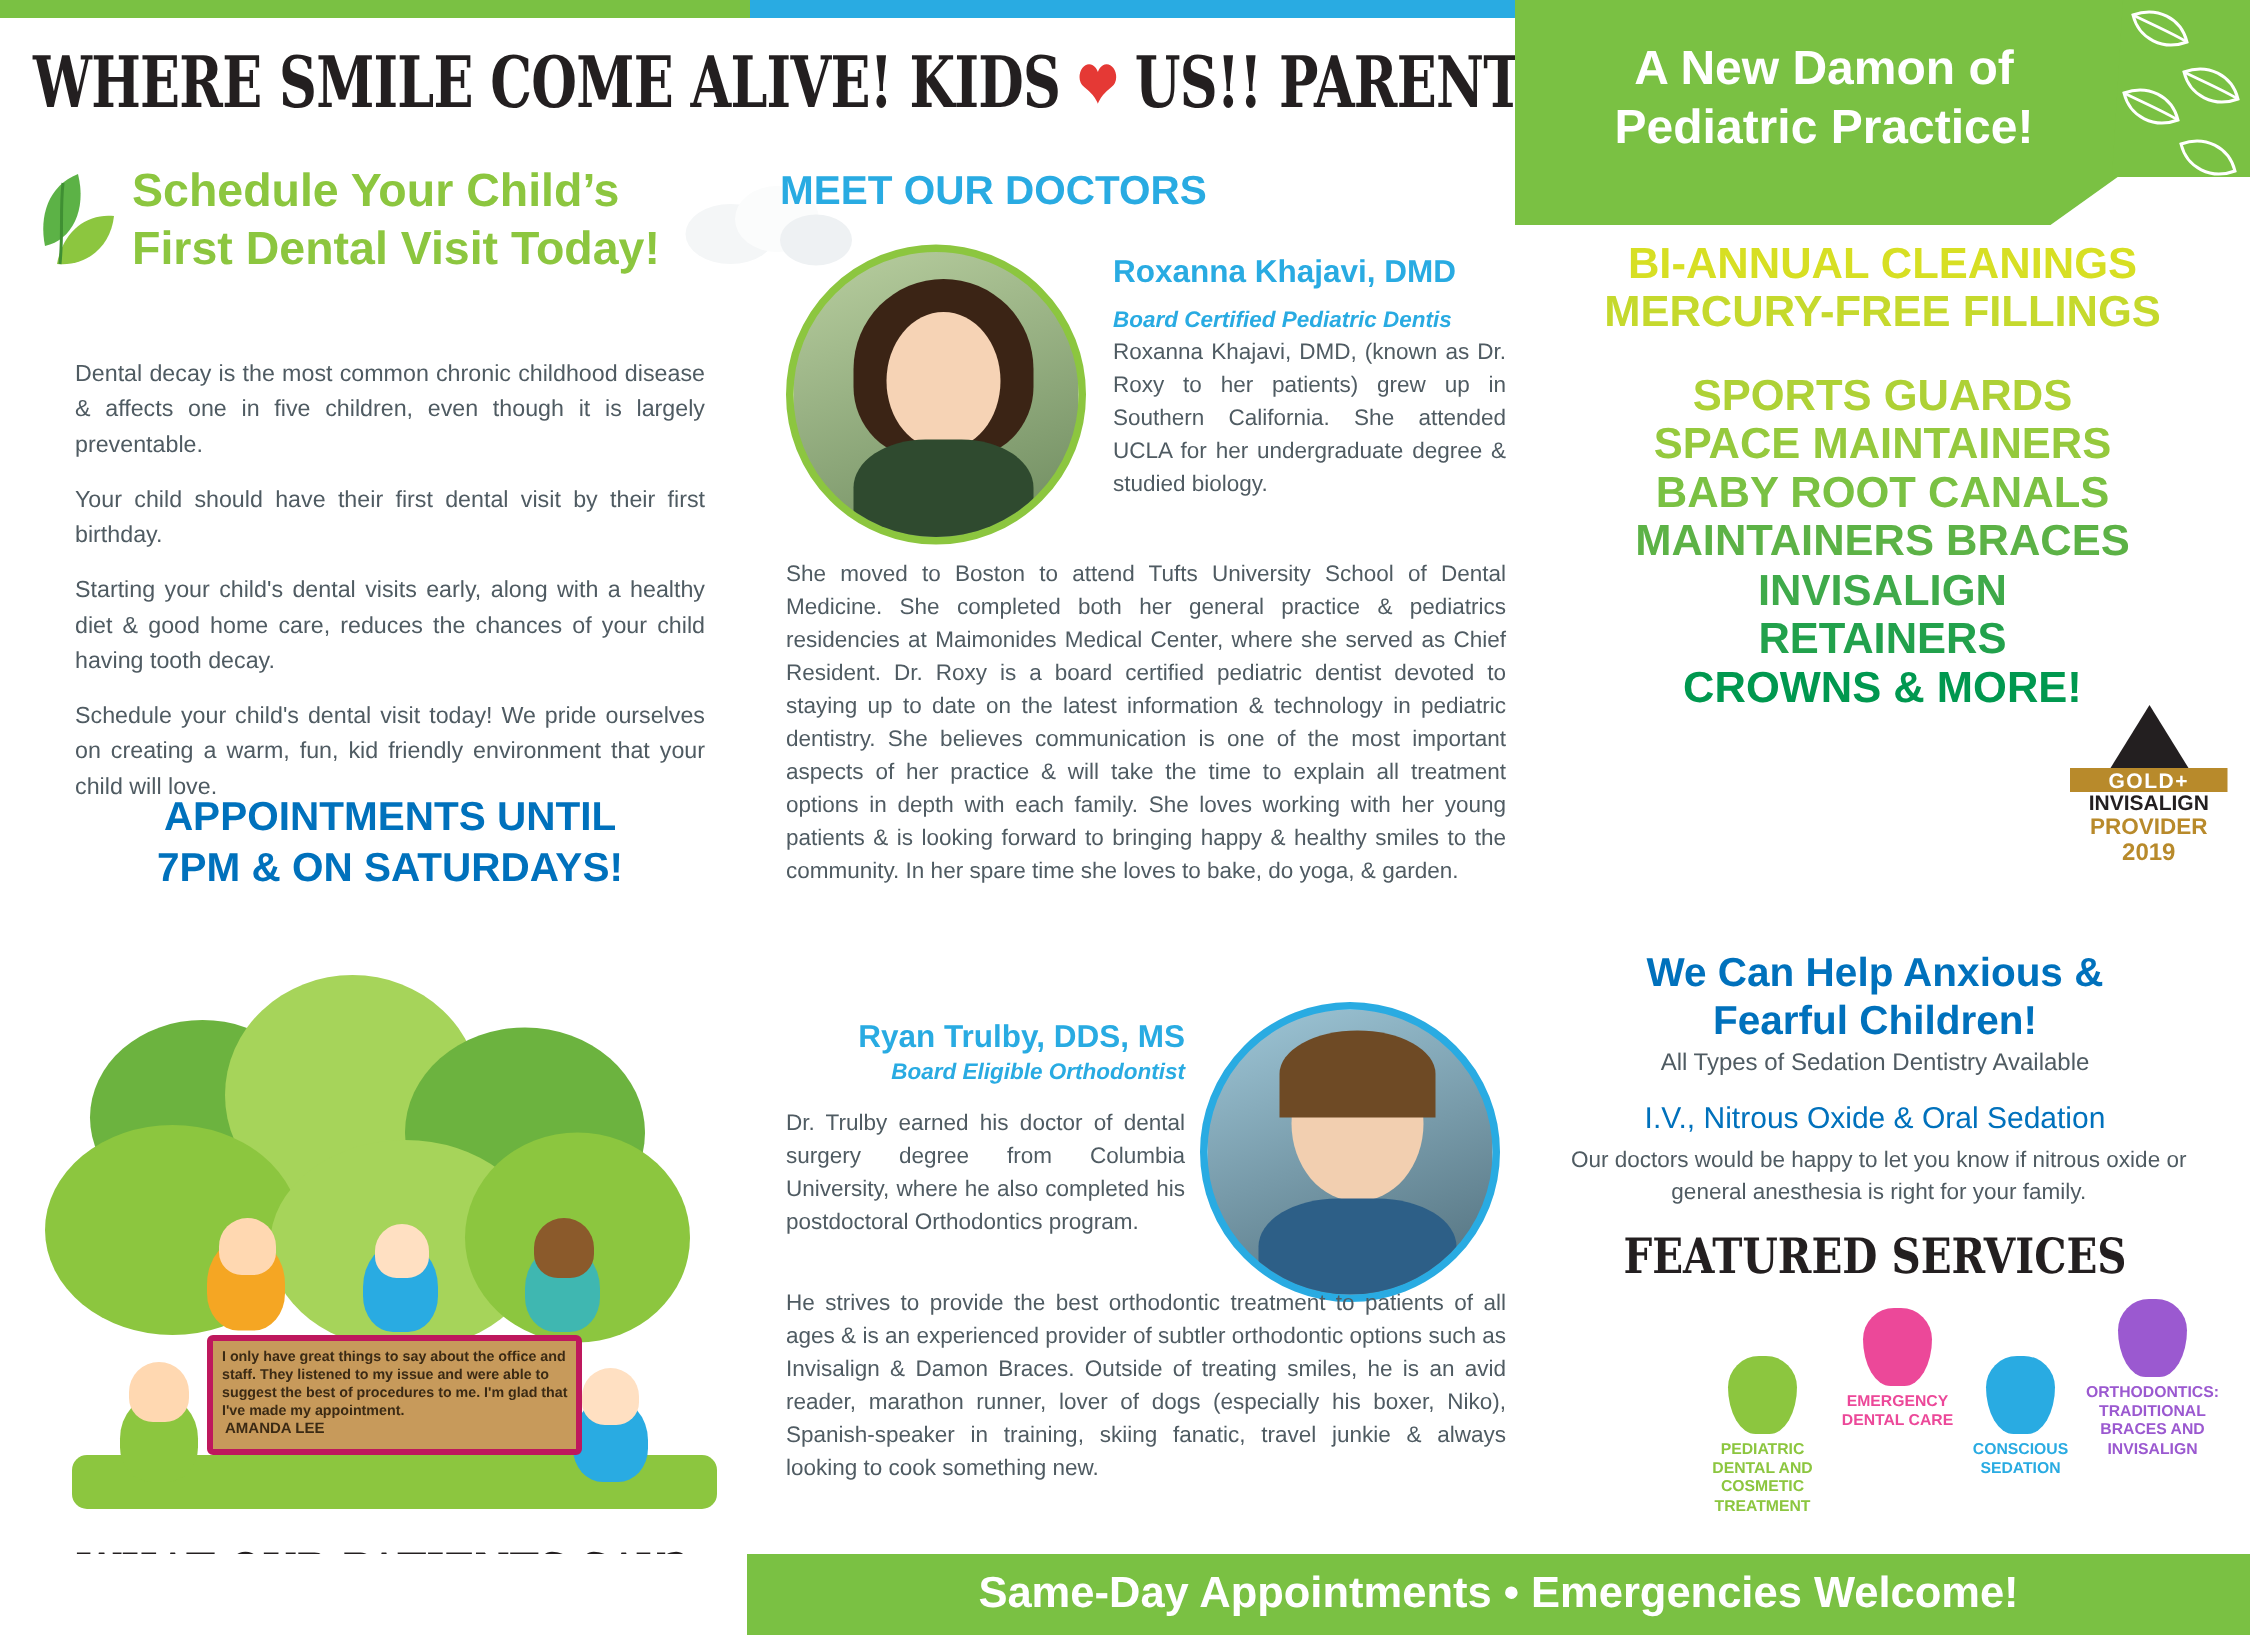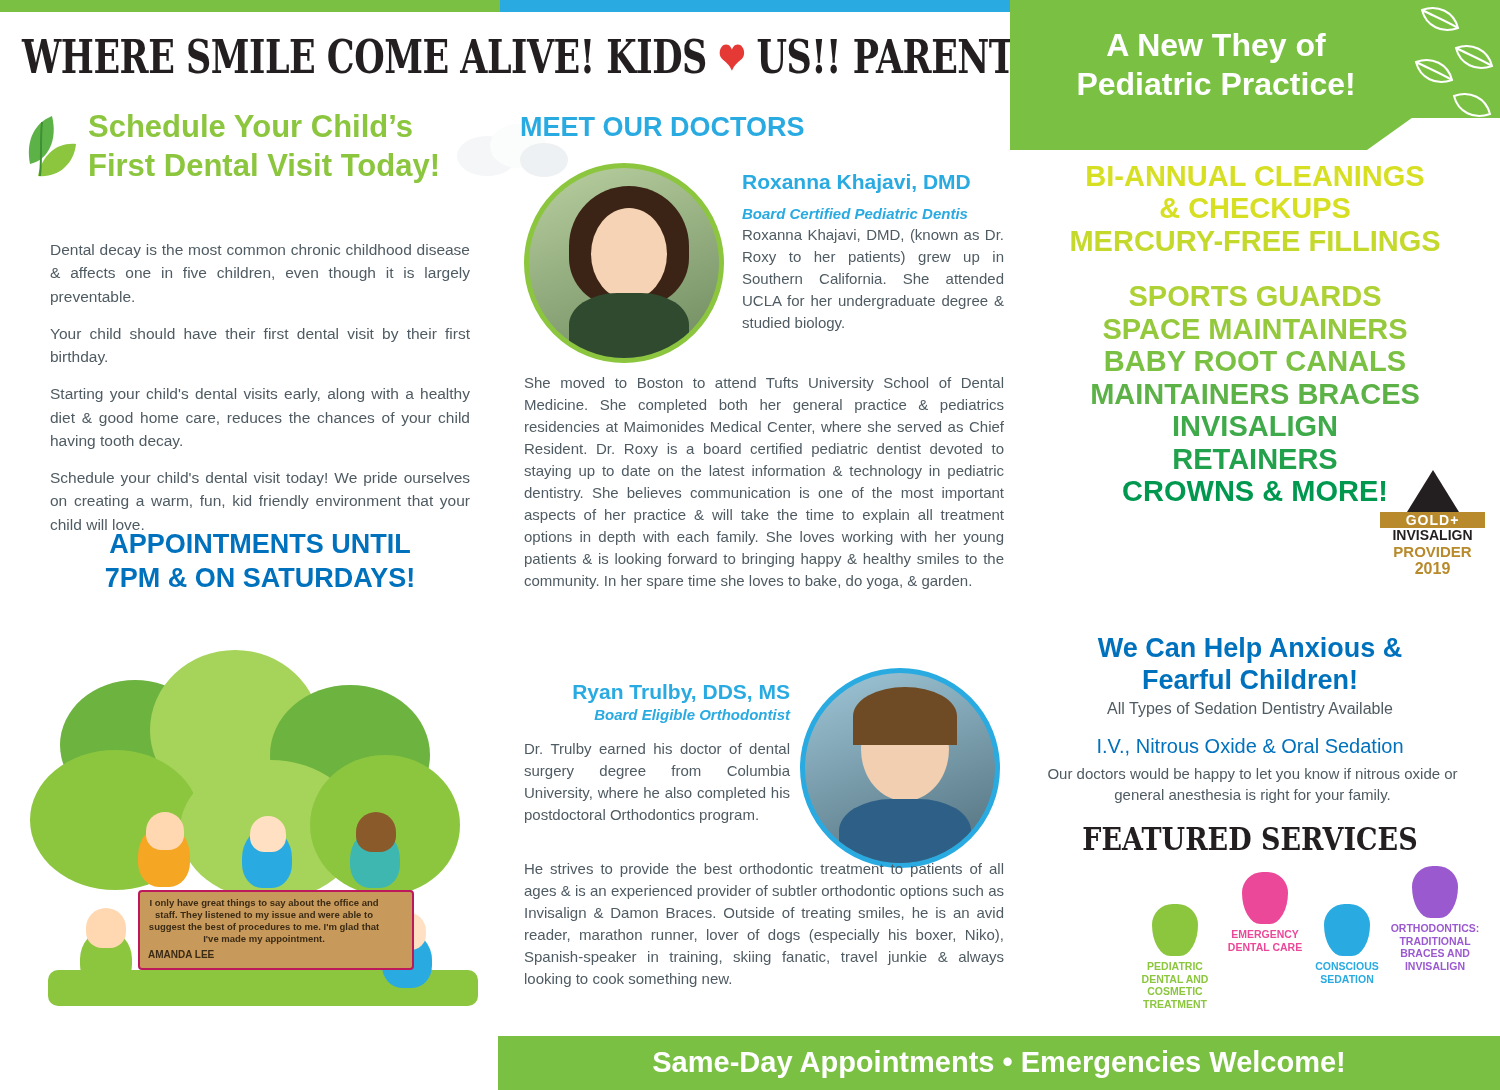--- a/index.html
+++ b/index.html
@@ -63,22 +63,22 @@
     position: absolute; border-radius: 50%;
     background: #8cc63f;
   }
   .bush.dark { background: #6cb33f; }
   .bush.light { background: #a6d45a; }
   .ground {
     position: absolute; left: 28px; top: 330px; width: 430px; height: 36px;
     background: #8cc63f; border-radius: 10px;
   }
   .sign {
-    position: absolute; left: 118px; top: 250px; width: 276px; height: 80px;
-    background: #c79a5b; border: 2px solid #be185d; border-radius: 4px; text-align: center;
+    position: absolute; left: 118px; top: 250px; width: 250px; height: 80px;
+    background: #c79a5b; border: 4px solid #be185d; border-radius: 4px;
   }
   .sign-text {
     position: absolute; left: 6px; top: 5px; width: 236px;
     font-size: 9.5px; color: #3b2a14; line-height: 1.25; font-weight: bold;
   }
   .sign-name {
     position: absolute; left: 8px; bottom: 8px; font-size: 10px; font-weight: bold; color: #3b2a14;
   }
   .kid { position: absolute; border-radius: 50% 50% 40% 40%; }
   .wps {
@@ -294,38 +294,37 @@
   <div style="position:absolute; left:34px; top:126px; width:132px; height:80px; background:#2d5f87; border-radius:40% 40% 0 0;"></div>
 </div>
 <div class="doc-name" style="left:524px; top:680px; width:266px; text-align:right;">Ryan Trulby, DDS, MS</div>
 <div class="doc-sub" style="left:524px; top:706px; width:266px; text-align:right;">Board Eligible Orthodontist</div>
 <div class="doc-para" style="left:524px; top:738px; width:266px;">Dr. Trulby earned his doctor of dental surgery degree from Columbia University, where he also completed his postdoctoral Orthodontics program.</div>
 <div class="doc-para" style="left:524px; top:858px; width:480px;">He strives to provide the best orthodontic treatment to patients of all ages &amp; is an experienced provider of subtler orthodontic options such as Invisalign &amp; Damon Braces. Outside of treating smiles, he is an avid reader, marathon runner, lover of dogs (especially his boxer, Niko), Spanish-speaker in training, skiing fanatic, travel junkie &amp; always looking to cook something new.</div>
 
 <div class="right-panel"></div>
 <div class="green-head"></div>
 <div class="green-head-text">
-  <div>A New They of</div>
+  <div>A New Damon of</div>
   <div>Pediatric Practice!</div>
 </div>
 <svg class="leaf-box" viewBox="0 0 92 118">
   <g fill="none" stroke="#ffffff" stroke-width="2">
     <path d="M14 10 C30 4 46 12 50 28 C34 34 18 26 14 10 Z"></path>
     <path d="M14 10 C26 16 40 22 50 28"></path>
     <path d="M48 48 C64 42 80 50 84 66 C68 72 52 64 48 48 Z"></path>
     <path d="M48 48 C60 54 74 60 84 66"></path>
     <path d="M8 62 C24 56 40 64 44 80 C28 86 12 78 8 62 Z"></path>
     <path d="M8 62 C20 68 34 74 44 80"></path>
     <path d="M46 96 C62 90 78 98 82 114 C66 120 50 112 46 96 Z"></path>
   </g>
 </svg>
 
 <div class="services-list">
   <div class="s1">BI-ANNUAL CLEANINGS</div>
-  <div class="s1">&amp; CHECKUPS</div>
   <div class="s2">MERCURY-FREE FILLINGS</div>
   <div class="s3">SPORTS GUARDS</div>
   <div class="s4">SPACE MAINTAINERS</div>
   <div class="s5">BABY ROOT CANALS</div>
   <div class="s6">MAINTAINERS BRACES</div>
   <div class="s7">INVISALIGN</div>
   <div class="s8">RETAINERS</div>
   <div class="s9">CROWNS &amp; MORE!</div>
 </div>
 

